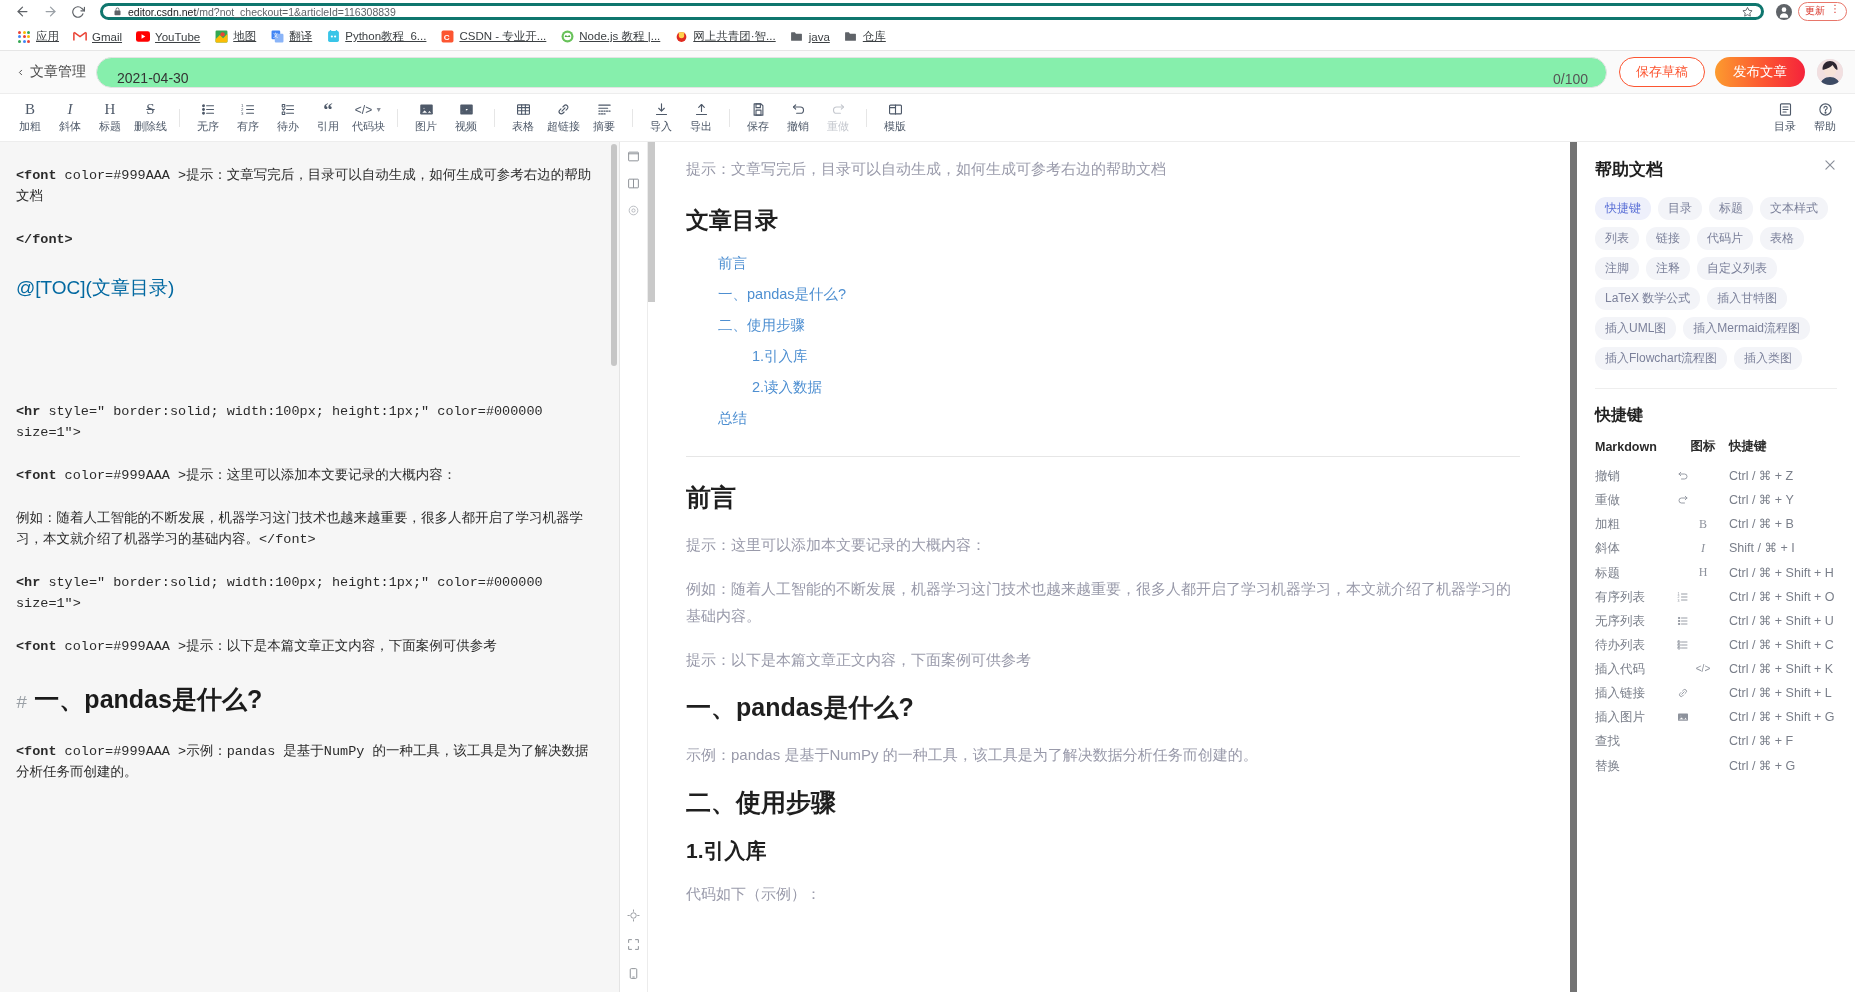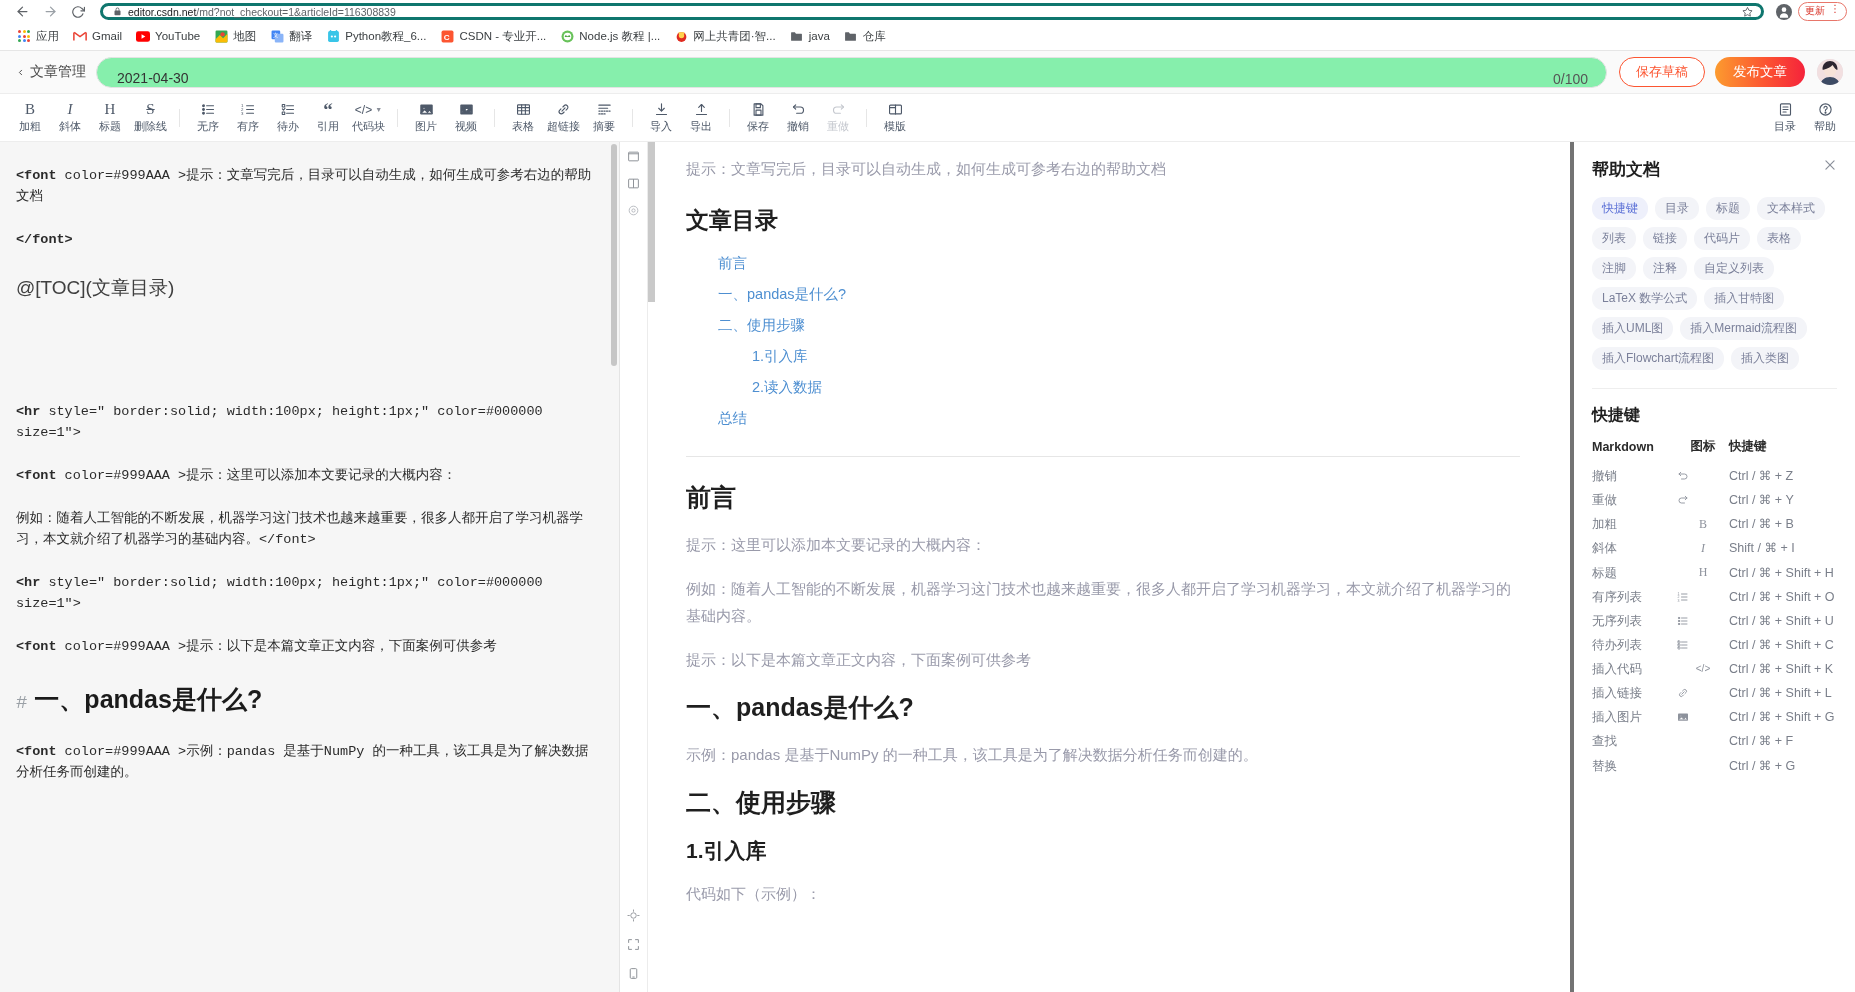--- a/index.html
+++ b/index.html
@@ -68,26 +68,27 @@
   .bookmarks-bar {
     height: 28px;
     display: flex;
     align-items: center;
     padding: 0 10px;
     gap: 0;
     border-bottom: 1px solid #e6e6e6;
     background: #fff;
   }
   .bm {
-    display: flex; gap: 5px;
+    display: flex; align-items: center; gap: 5px;
     font-size: 11.5px; color: #3c4043;
     padding: 2px 7px;
     border-radius: 4px;
     white-space: nowrap;
     cursor: pointer;
+    text-decoration: underline;
   }
   .bm .bm-ico { width: 14px; height: 14px; display:flex; align-items:center; justify-content:center; flex-shrink:0; }
   .apps-grid { display: grid; grid-template-columns: repeat(3,3px); grid-template-rows: repeat(3,3px); gap: 1.5px; }
   .apps-grid i { display:block; width:3px; height:3px; background:#5f6368; border-radius:50%; }
 
   
   .csdn-header {
     height: 43px;
     background: #fafafa;
     display: flex;
@@ -195,21 +196,21 @@
   }
   .editor-inner {
     padding: 24px 20px 0 16px;
     font-family: "Liberation Mono", monospace;
     font-size: 13.5px;
     line-height: 1.55;
     color: #2b2b2b;
   }
   .ed-line { margin: 0 0 22px 0; word-wrap: break-word; }
   .tag-b { font-weight: bold; }
-  .ed-placeholder { color: #404040; font-size: 19px; font-family: "Liberation Sans", sans-serif; }
+  .ed-placeholder { color: #0369a1; font-size: 19px; font-family: "Liberation Sans", sans-serif; }
   .ed-h1 { font-size: 25px; font-weight: bold; color: #1b1b1b; margin: 0 0 24px 0; font-family: "Liberation Sans", sans-serif;}
   .ed-h1 .hash { color: #9aa0a6; font-weight: normal; font-family: "Liberation Mono", monospace; font-size: 19px; }
   .ed-scroll {
     position: absolute; right: 2px; top: 2px;
     width: 6px; height: 222px;
     background: #c6c6c6; border-radius: 3px;
   }
 
   
   .strip {
@@ -247,21 +248,21 @@
   .pv-p { color: #999AAA; font-size: 15px; line-height: 1.75; margin: 0 0 18px 0; }
   .pv-scroll {
     position: absolute; left: 0; top: 0;
     width: 7px; height: 160px; background: #c9c9c9;
   }
 
   
   .help-pane {
     width: 285px;
     background: #fff;
-    border-left: 4px solid #737373;
+    border-left: 7px solid #737373;
     padding: 16px 18px 0 18px;
     overflow: hidden;
   }
   .help-head { display: flex; align-items: flex-start; justify-content: space-between; }
   .help-title { font-size: 17px; font-weight: bold; color: #1f1f1f; }
   .help-close { color: #8a8f99; font-size: 16px; cursor: pointer; line-height: 1; }
   .tags { display: flex; flex-wrap: wrap; gap: 7px; margin-top: 16px; }
   .tag {
     background: #f3f4f8; color: #7b809a;
     border-radius: 11px; padding: 3px 10px;

